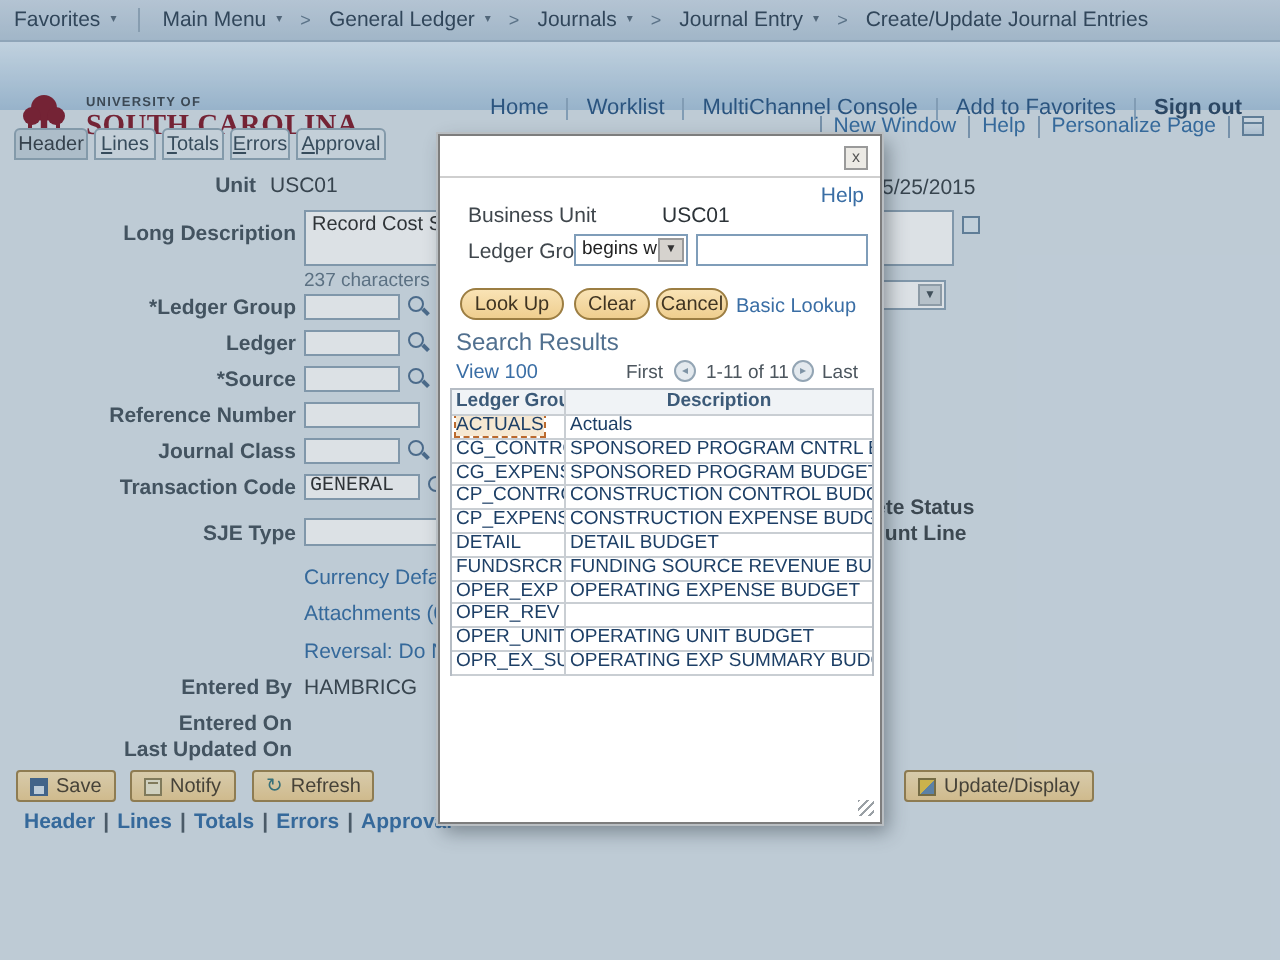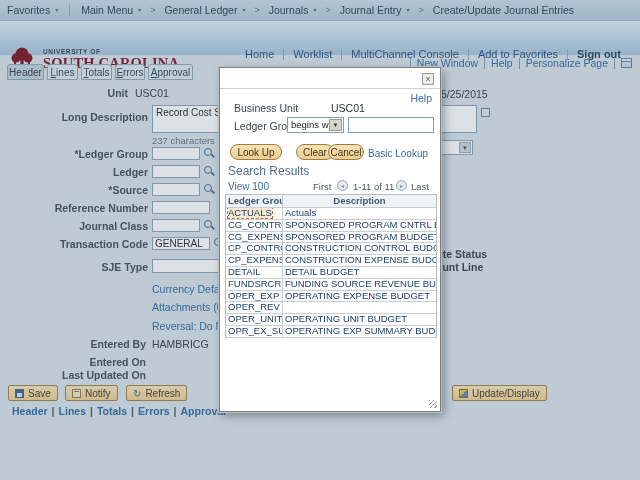--- a/index.html
+++ b/index.html
@@ -35,21 +35,21 @@
 
 
 .tab{position:absolute;top:64px;height:16px;font-size:10px;color:#2c4050;text-align:center;line-height:15px;border:1px solid #8ea4b4;border-radius:3px 3px 0 0;background:#dfe8ef;cursor:pointer;white-space:nowrap}
 .tab::first-letter{text-decoration:underline}
 .tab.active{background:#c3d1dc;font-weight:normal;color:#29333c}
 .tab.active::first-letter{text-decoration:none}
 
 
 .flbl{position:absolute;text-align:right;font-weight:bold;color:#3b4a55;font-size:10.5px;white-space:nowrap}
 .fval{position:absolute;font-size:10.5px;color:#2c363e;white-space:nowrap}
-.tinp{position:absolute;height:13px;background:#fff;border:1px solid #8aa0b4;font-size:10px;color:#222;padding:0 2px;font-family:Liberation Sans, sans-serif}
+.tinp{position:absolute;height:13px;background:#fff;border:1px solid #8aa0b4;font-size:10px;color:#222;padding:0 2px;font-family:Liberation Mono, monospace}
 .bigbox{position:absolute;background:#fff;border:1px solid #8aa0b4;font-size:10px;color:#222;padding:1px 3px}
 .maglink{position:absolute;width:12px;height:12px;cursor:pointer}
 .maglink::before{content:"";position:absolute;left:1px;top:1px;width:6px;height:6px;border:1.5px solid #46688c;border-radius:50%}
 .maglink::after{content:"";position:absolute;left:8px;top:8px;width:4px;height:1.5px;background:#46688c;transform:rotate(45deg)}
 .plink{position:absolute;font-size:10.5px;color:#2a66a0;white-space:nowrap;cursor:pointer}
 .hint{position:absolute;font-size:9.5px;color:#5a6f80;white-space:nowrap}
 .partial{position:absolute;font-weight:bold;color:#333b42;font-size:10.5px;white-space:nowrap}
 #descexpand{position:absolute;left:481px;top:108px;width:9px;height:9px;border:1px solid #5f7f9c;background:#dce8f1}
 #rightdrop{position:absolute;left:420px;top:140px;width:53px;height:15px;background:#fff;border:1px solid #8aa0b4}
 #rightdroparrow{position:absolute;right:1px;top:1px;width:12px;height:11px;background:#cfd6db;border:1px solid #9aa6af;font-size:6px;color:#39464f;text-align:center;line-height:10px}
@@ -272,21 +272,21 @@
   <div id="mhelp">Help</div>
 
   <div class="mlbl" style="left:14px;top:34px">Business Unit</div>
   <div class="mval" style="left:111px;top:34px">USC01</div>
 
   <div class="mlbl" style="left:14px;top:52px">Ledger Group</div>
   <div id="mselect"><span>begins with</span><span id="mselectarrow"></span></div>
   <input id="msearchinput" style="">
 
   <div class="mbtn" style="left:10px;width:52px">Look Up</div>
-  <div class="mbtn" style="left:76px;width:38px">Clear</div>
+  <div class="mbtn" style="left:67px;width:38px">Clear</div>
   <div class="mbtn" style="left:108px;width:36px">Cancel</div>
   <div id="mbasic">Basic Lookup</div>
 
   <div id="mresults">Search Results</div>
 
   <div id="mview">View 100</div>
   <div class="pgtxt" style="left:93px">First</div>
   <div class="pgbtn" style="left:117px">◂</div>
   <div class="pgtxt" style="left:133px">1-11 of 11</div>
   <div class="pgbtn" style="left:176px">▸</div>

